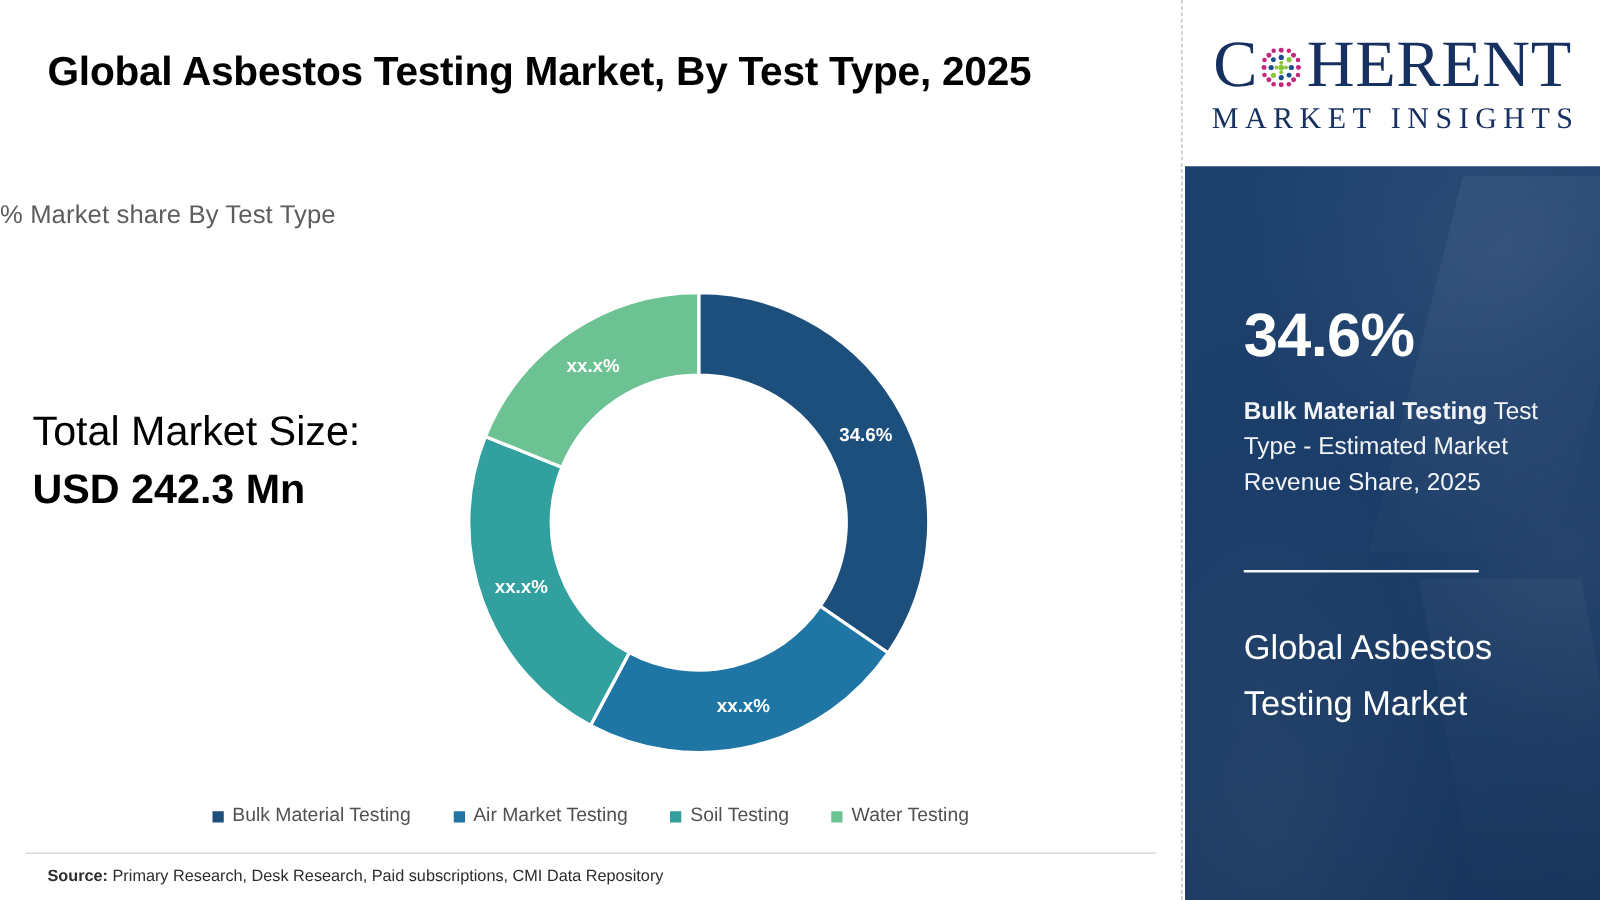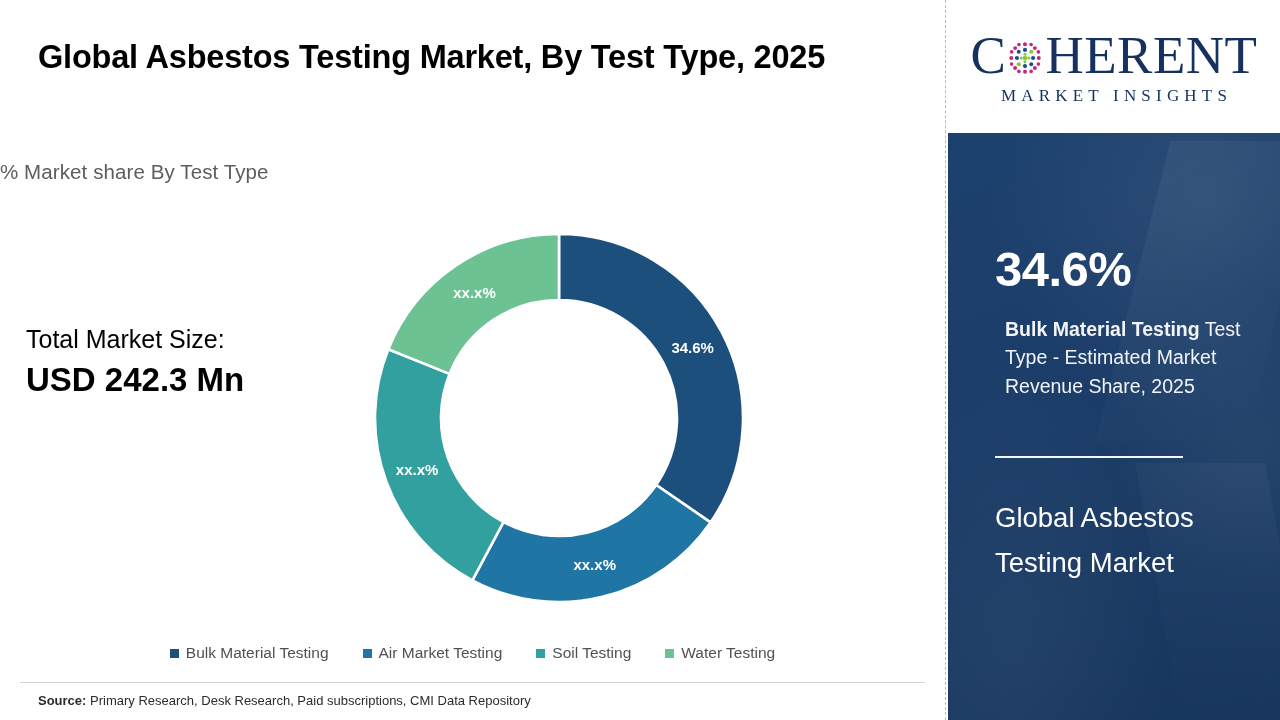--- a/index.html
+++ b/index.html
@@ -39,21 +39,21 @@
     color: #5d5d5d;
     letter-spacing: 0.1px;
   }
 
   
   .total-block {
     position: absolute; left: 26px; top: 322px;
     width: 300px;
   }
   .total-label {
-    font-size: 25px;
+    font-size: 33px;
     color: #000000;
     line-height: 1.42;
     white-space: nowrap;
   }
   .total-value {
     font-size: 33px;
     font-weight: bold;
     color: #000000;
     line-height: 1.35;
     white-space: nowrap;
@@ -148,21 +148,21 @@
     letter-spacing: 0.5px;
   }
   .logo-globe {
     width: 38px; height: 38px;
     margin: 0 1px 0 0;
     position: relative;
     top: 2px;
   }
   .logo-sub {
     font-family: "Liberation Serif", "DejaVu Serif", serif;
-    font-size: 17px;
+    font-size: 24px;
     color: #16305f;
     letter-spacing: 5.2px;
     margin-top: 2px;
     padding-left: 5px;
   }
   .panel-body {
     position: absolute; left: 0; top: 133px;
     width: 332px; height: 587px;
     background:
       radial-gradient(circle at 78% 12%, rgba(255,255,255,0.07) 0%, rgba(255,255,255,0) 38%),
@@ -191,21 +191,21 @@
   }
   .stat-number {
     position: absolute; left: 47px; top: 112px;
     font-size: 49px;
     font-weight: bold;
     color: #ffffff;
     letter-spacing: -0.5px;
     line-height: 1;
   }
   .stat-desc {
-    position: absolute; left: 57px; top: 182px;
+    position: absolute; left: 47px; top: 182px;
     width: 262px;
     font-size: 19.5px;
     color: #f2f4f7;
     line-height: 1.46;
   }
   .stat-desc b { font-weight: bold; }
   .panel-rule {
     position: absolute; left: 47px; top: 323px;
     width: 188px; height: 1.5px;
     background: #ffffff;

